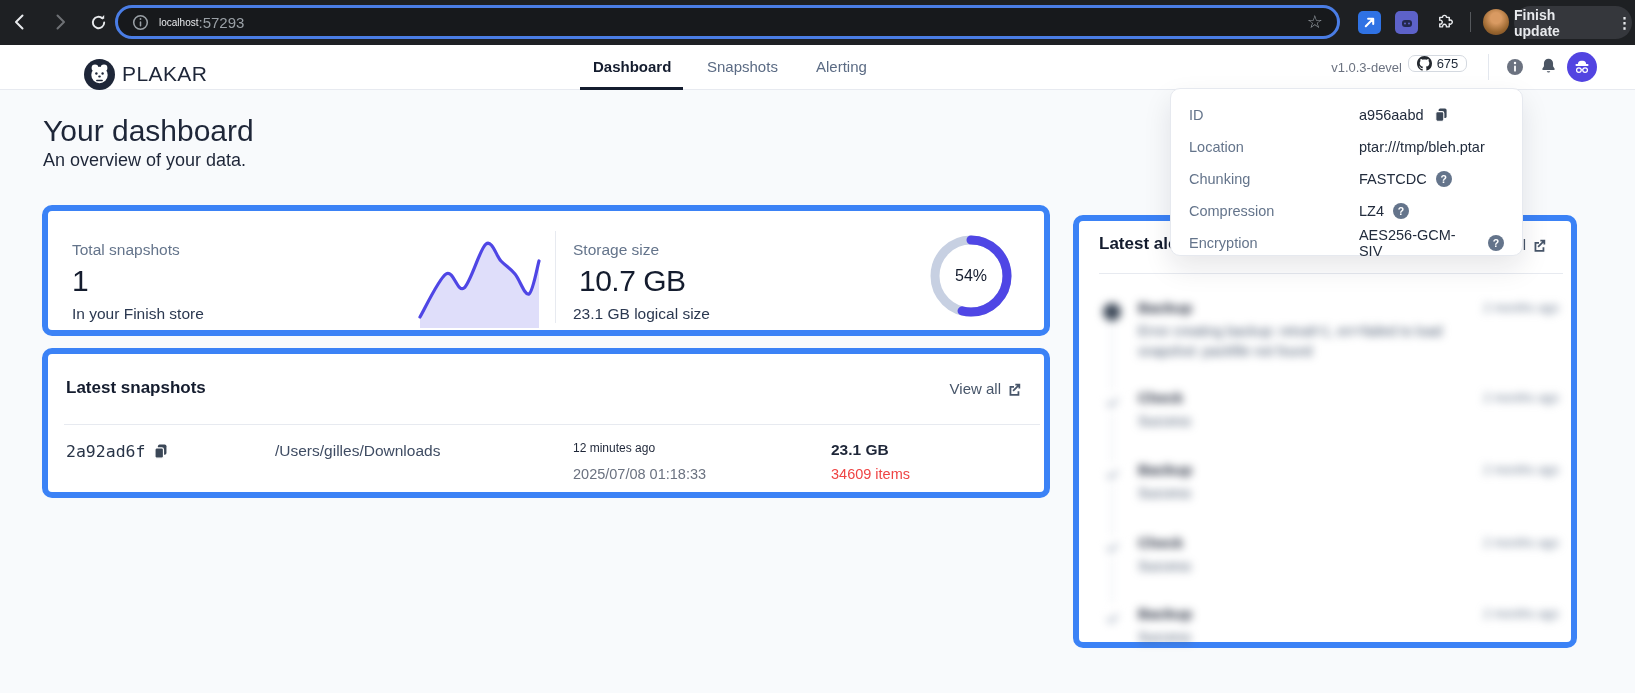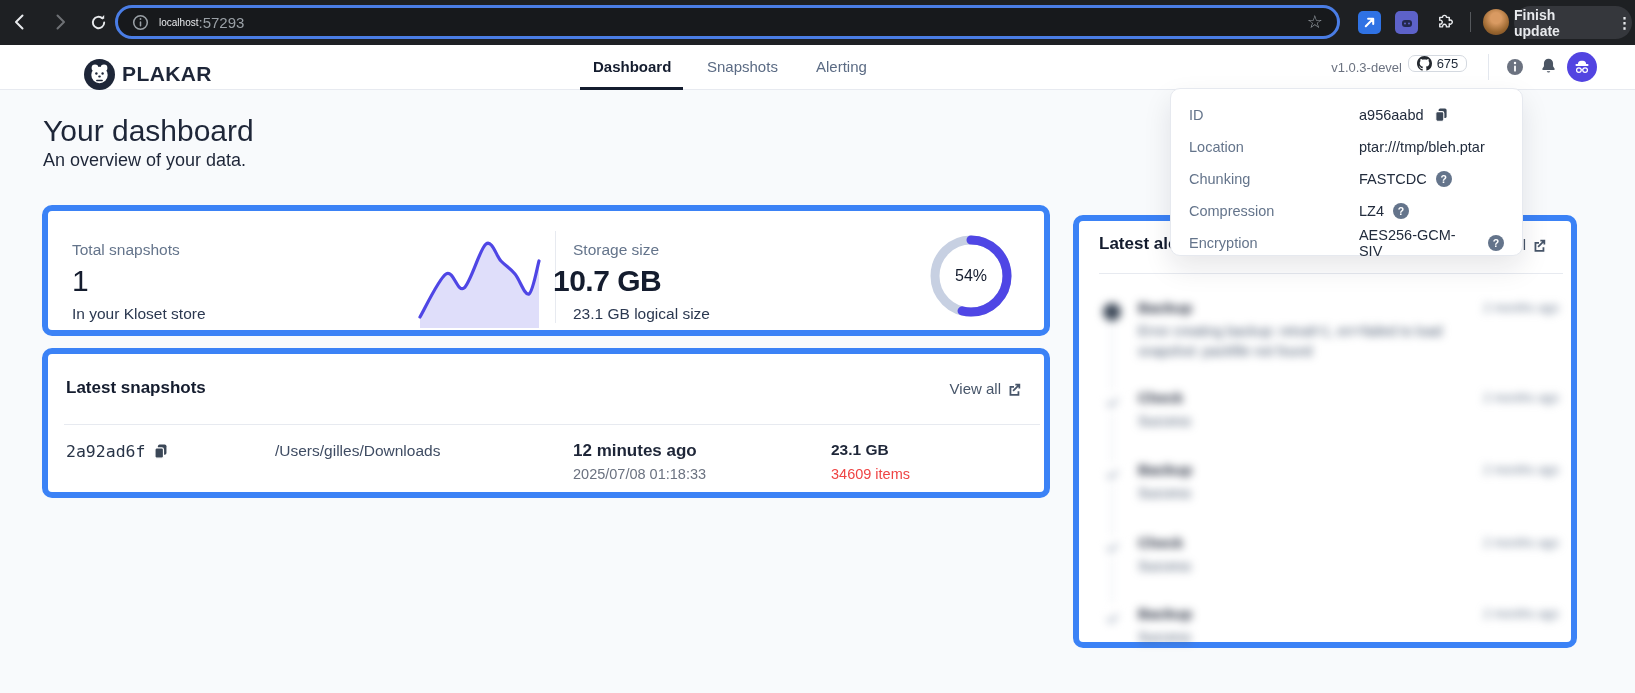--- a/index.html
+++ b/index.html
@@ -12,21 +12,21 @@
   .urlbar{left:115px;top:5px;width:1225px;height:34px;border-radius:17px;background:#17191c;
           border:3px solid #4a7de5;box-sizing:border-box;display:flex;align-items:center;padding:0 14px;}
   .url-host{color:#e8eaed;font-size:10px;}
   .url-port{color:#9aa0a6;font-size:15px;}
   .ext{width:23px;height:23px;border-radius:5px;display:flex;align-items:center;justify-content:center;}
   .update-pill{left:1514px;top:6px;height:33px;width:118px;background:#35373c;border-radius:17px;
                display:flex;align-items:center;justify-content:center;gap:20px;color:#e8eaed;font-size:14px;font-weight:600;}
   
   .appbar{left:0;top:45px;width:1635px;height:45px;background:#ffffff;border-bottom:1px solid #e7eaf0;box-sizing:border-box;}
   .brand-circle{left:84px;top:59px;width:31px;height:31px;border-radius:50%;background:#1e2638;}
-  .brand-text{left:122px;top:62px;font-size:21px;font-weight:700;color:#1e2638;letter-spacing:.4px;}
+  .brand-text{left:122px;top:62px;font-size:21px;font-weight:400;color:#1e2638;letter-spacing:.4px;}
   .tab{position:absolute;top:58px;font-size:15px;color:#5b6b84;cursor:pointer;}
   .tab.active{color:#141c2e;font-weight:600;}
   .tab-underline{left:580px;top:87px;width:103px;height:3px;background:#141c2e;}
   .version{left:1292px;top:60px;width:110px;text-align:right;font-size:13px;color:#6b7280;}
   .gh-badge{left:1408px;top:55px;width:59px;height:17px;border:1px solid #d4d9e0;border-radius:7px;background:#fff;
             display:flex;align-items:center;justify-content:center;gap:5px;font-size:13px;color:#1f2937;box-sizing:border-box;}
   .hdr-sep{left:1488px;top:54px;width:1px;height:26px;background:#e3e7ee;}
   .avatar-indigo{left:1567px;top:52px;width:30px;height:30px;border-radius:50%;background:#5244e1;
                  display:flex;align-items:center;justify-content:center;}
   
@@ -172,31 +172,31 @@
       <path d="M14.8 20h2.4" stroke="#fff" stroke-width="1.8"></path>
     </svg>
   </div>
 
   <div class="abs page-title">Your dashboard</div>
   <div class="abs page-sub">An overview of your data.</div>
 
   <div class="card" style="left:42px;top:205px;width:1008px;height:131px;">
     <div class="abs stat-label" style="left:24px;top:30px;">Total snapshots</div>
     <div class="abs stat-value" style="left:24px;top:53px;">1</div>
-    <div class="abs stat-caption" style="left:24px;top:94px;">In your Kloset store</div>
+    <div class="abs stat-caption" style="left:24px;top:94px;">In your Finish store</div>
 
     <svg class="abs" style="left:370px;top:20px;" width="123" height="99" viewBox="0 0 123 99">
       <path id="spark-fill" d="M2,86C6.333333333333333,78.83333333333333,20.666666666666668,47.833333333333336,28,43C35.333333333333336,38.166666666666664,39.333333333333336,62,46,57C52.666666666666664,52,61.833333333333336,17.5,68,13C74.16666666666667,8.5,78.16666666666667,25,83,30C87.83333333333333,35,92.33333333333333,37.5,97,43C101.66666666666667,48.5,107,65.16666666666667,111,63C115,60.833333333333336,119.33333333333333,35.5,121,30L121,97L2,97Z" fill="#4f46e5" fill-opacity="0.18"></path>
       <path id="spark-line" d="M2,86C6.333333333333333,78.83333333333333,20.666666666666668,47.833333333333336,28,43C35.333333333333336,38.166666666666664,39.333333333333336,62,46,57C52.666666666666664,52,61.833333333333336,17.5,68,13C74.16666666666667,8.5,78.16666666666667,25,83,30C87.83333333333333,35,92.33333333333333,37.5,97,43C101.66666666666667,48.5,107,65.16666666666667,111,63C115,60.833333333333336,119.33333333333333,35.5,121,30" fill="none" stroke="#4f46e5" stroke-width="3.2" stroke-linecap="round" stroke-linejoin="round"></path>
     </svg>
 
     <div class="vdiv" style="left:507px;top:20px;height:92px;"></div>
 
     <div class="abs stat-label" style="left:525px;top:30px;">Storage size</div>
-    <div class="abs stat-value" style="left:505px;top:53px;font-weight:bold;">10.7 GB</div>
+    <div class="abs stat-value" style="left:531px;top:53px;">10.7 GB</div>
     <div class="abs stat-caption" style="left:525px;top:94px;">23.1 GB logical size</div>
 
     <div class="abs" style="left:881px;top:23px;width:84px;height:84px;">
       <svg width="84" height="84" viewBox="0 0 84 84">
         <circle cx="42" cy="42" r="36" fill="none" stroke="#c7d0e2" stroke-width="9"></circle>
         <circle cx="42" cy="42" r="36" fill="none" stroke="#4f46e5" stroke-width="9" pathLength="100" stroke-dasharray="54 46" stroke-linecap="round" transform="rotate(-90 42 42)"></circle>
       </svg>
       <div class="donut-label">54%</div>
     </div>
   </div>
@@ -214,21 +214,21 @@
 
     <div class="abs" style="left:0;top:84px;width:1008px;height:48px;">
       <span class="abs mono" style="left:18px;top:4px;font-size:16.5px;color:#283447;">2a92ad6f</span>
       <span class="abs" style="left:104px;top:4px;">
         <svg width="17" height="17" viewBox="0 0 20 20">
             <rect x="7" y="3" width="10" height="12" rx="2" fill="#3b4757"></rect>
             <rect x="3.5" y="7" width="10" height="12" rx="2" fill="#3b4757" stroke="#fff" stroke-width="1.4"></rect>
           </svg>
       </span>
       <span class="abs" style="left:227px;top:4px;font-size:15.5px;color:#3f4c63;">/Users/gilles/Downloads</span>
-      <span class="abs" style="left:525px;top:3px;font-size:17px;font-weight:700;color:#1e2638;">12 minutes ago</span>
+      <span class="abs" style="left:525px;top:3px;font-size:12px;font-weight:400;color:#1e2638;">12 minutes ago</span>
       <span class="abs" style="left:525px;top:28px;font-size:14.5px;color:#6b7280;">2025/07/08 01:18:33</span>
       <span class="abs" style="left:783px;top:3px;font-size:15.5px;font-weight:600;color:#1e2638;">23.1 GB</span>
       <span class="abs" style="left:783px;top:28px;font-size:14.5px;color:#ef4444;">34609 items</span>
     </div>
   </div>
 
   <div class="card" style="left:1073px;top:215px;width:504px;height:433px;">
     <div class="abs card-title" style="left:20px;top:13px;">Latest alerting reports</div>
     <div class="view-all" style="right:24px;top:15px;">
       <span>View all</span>

